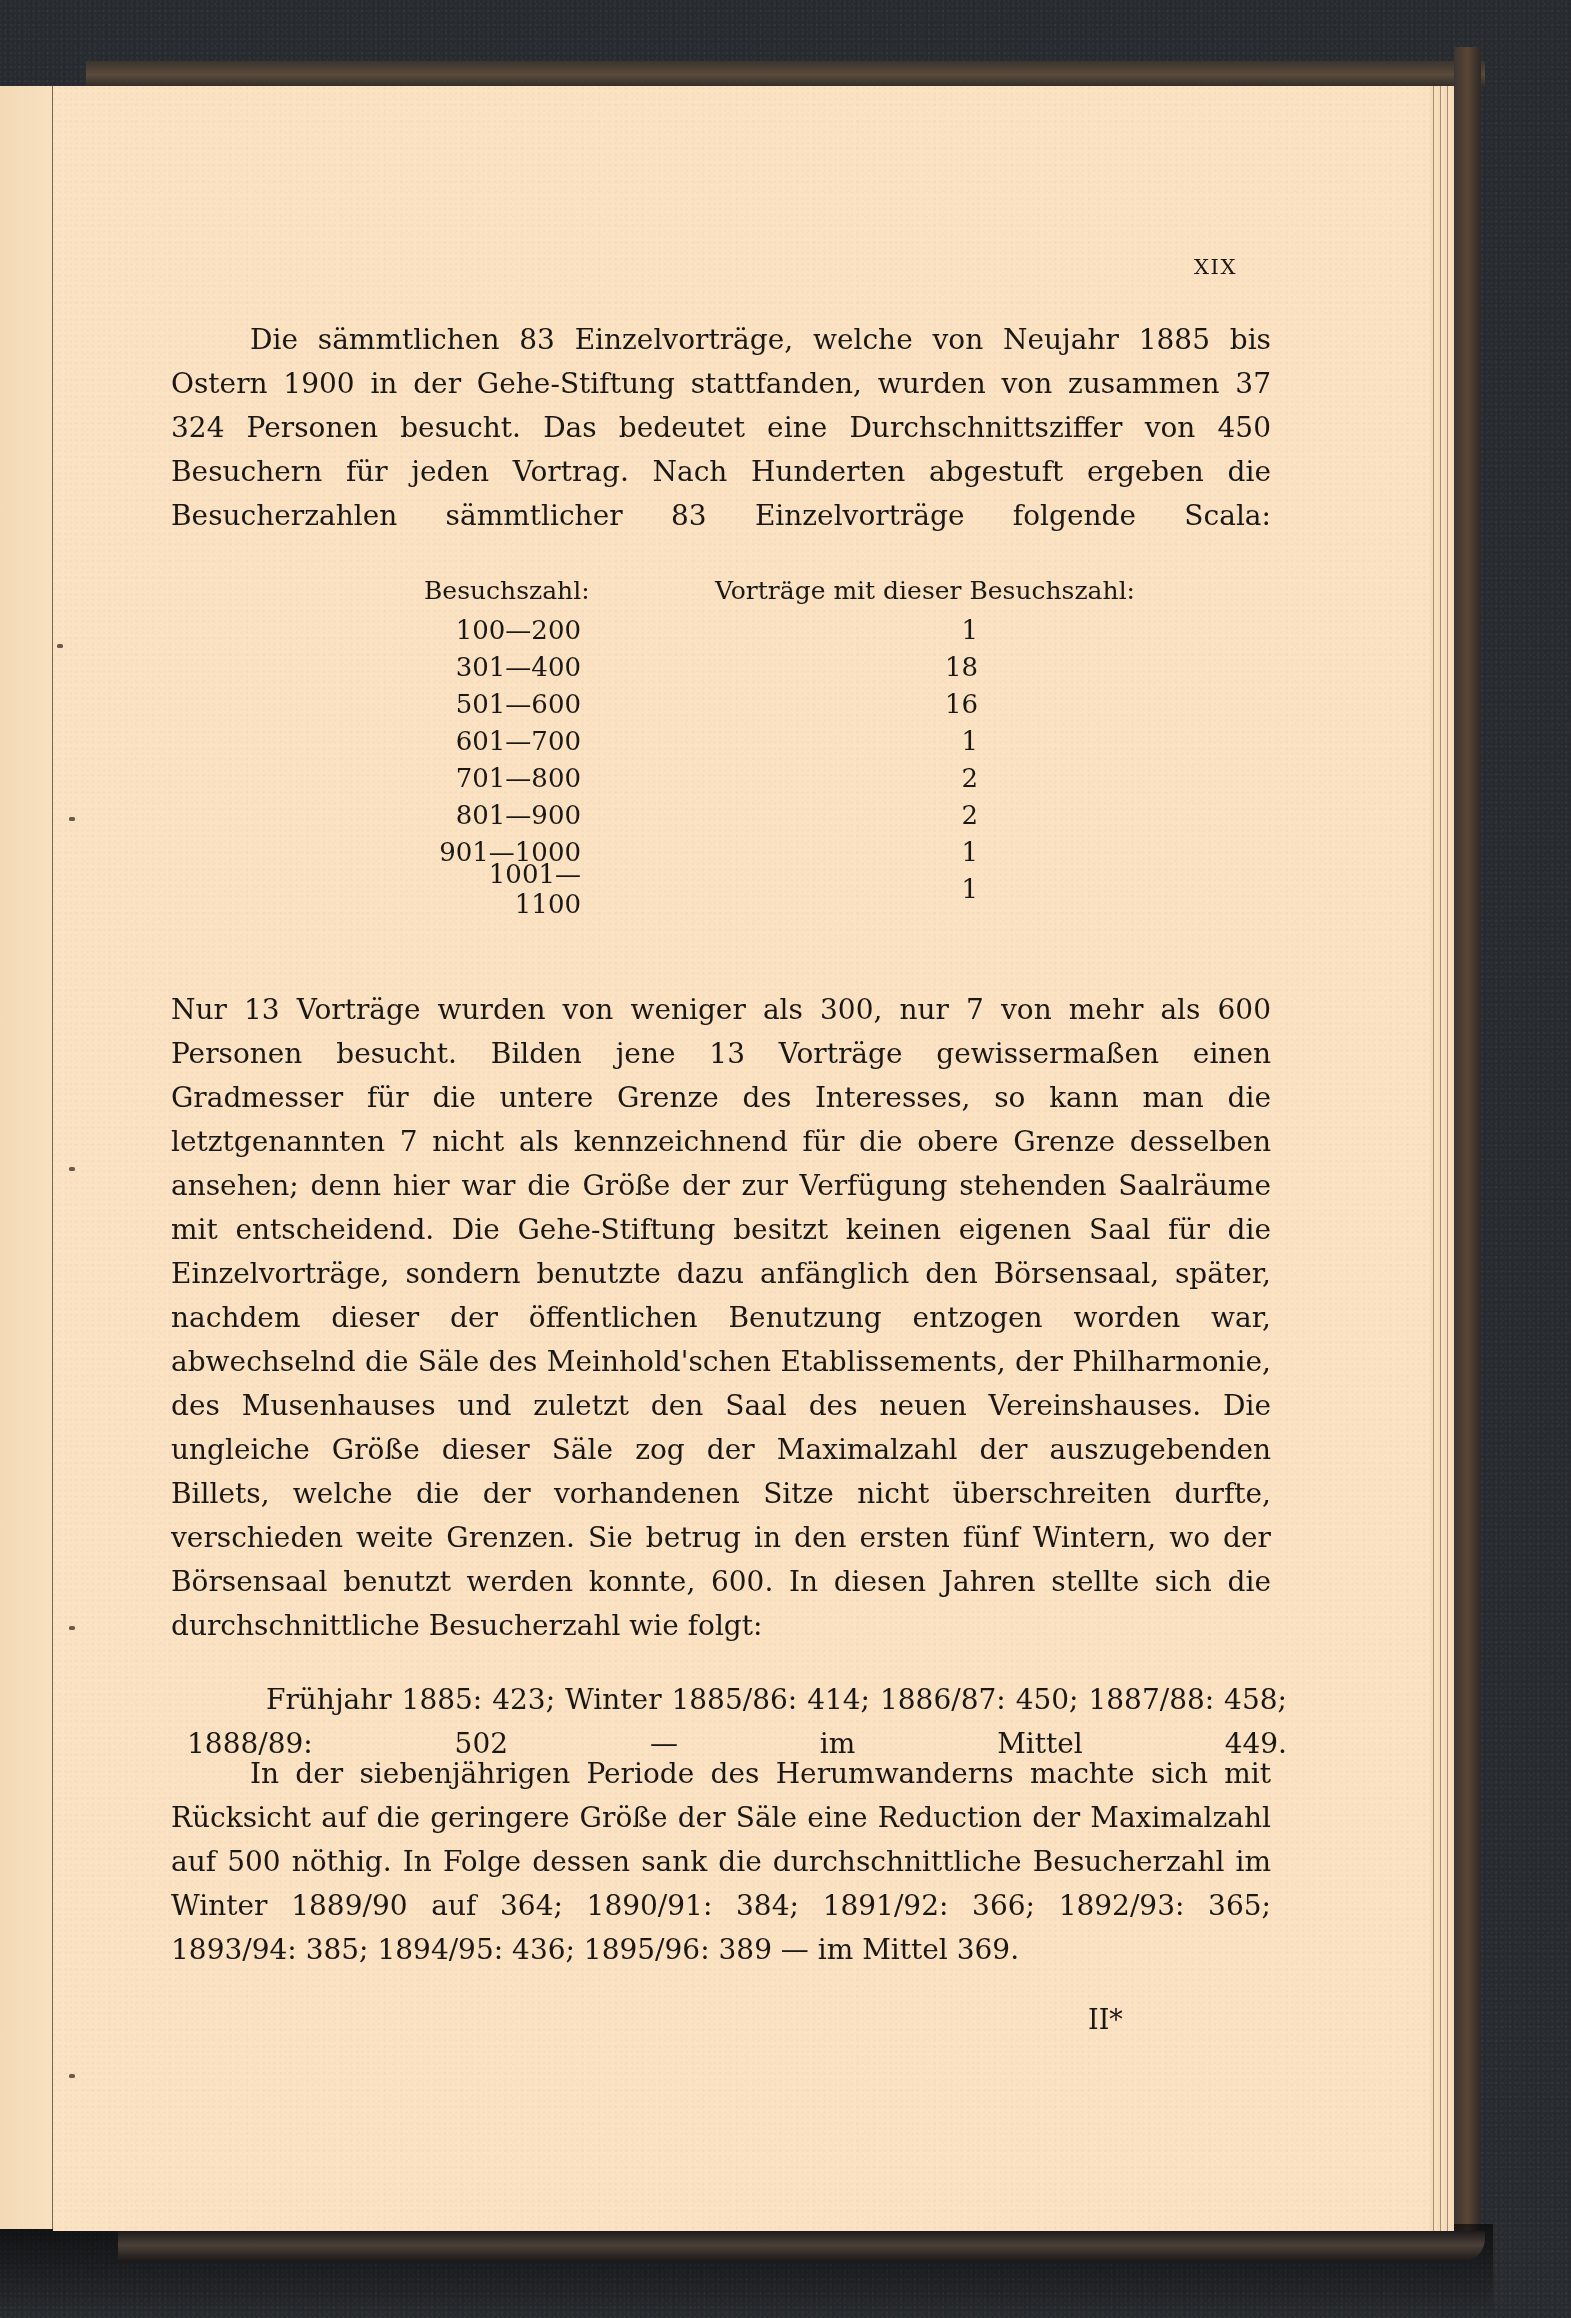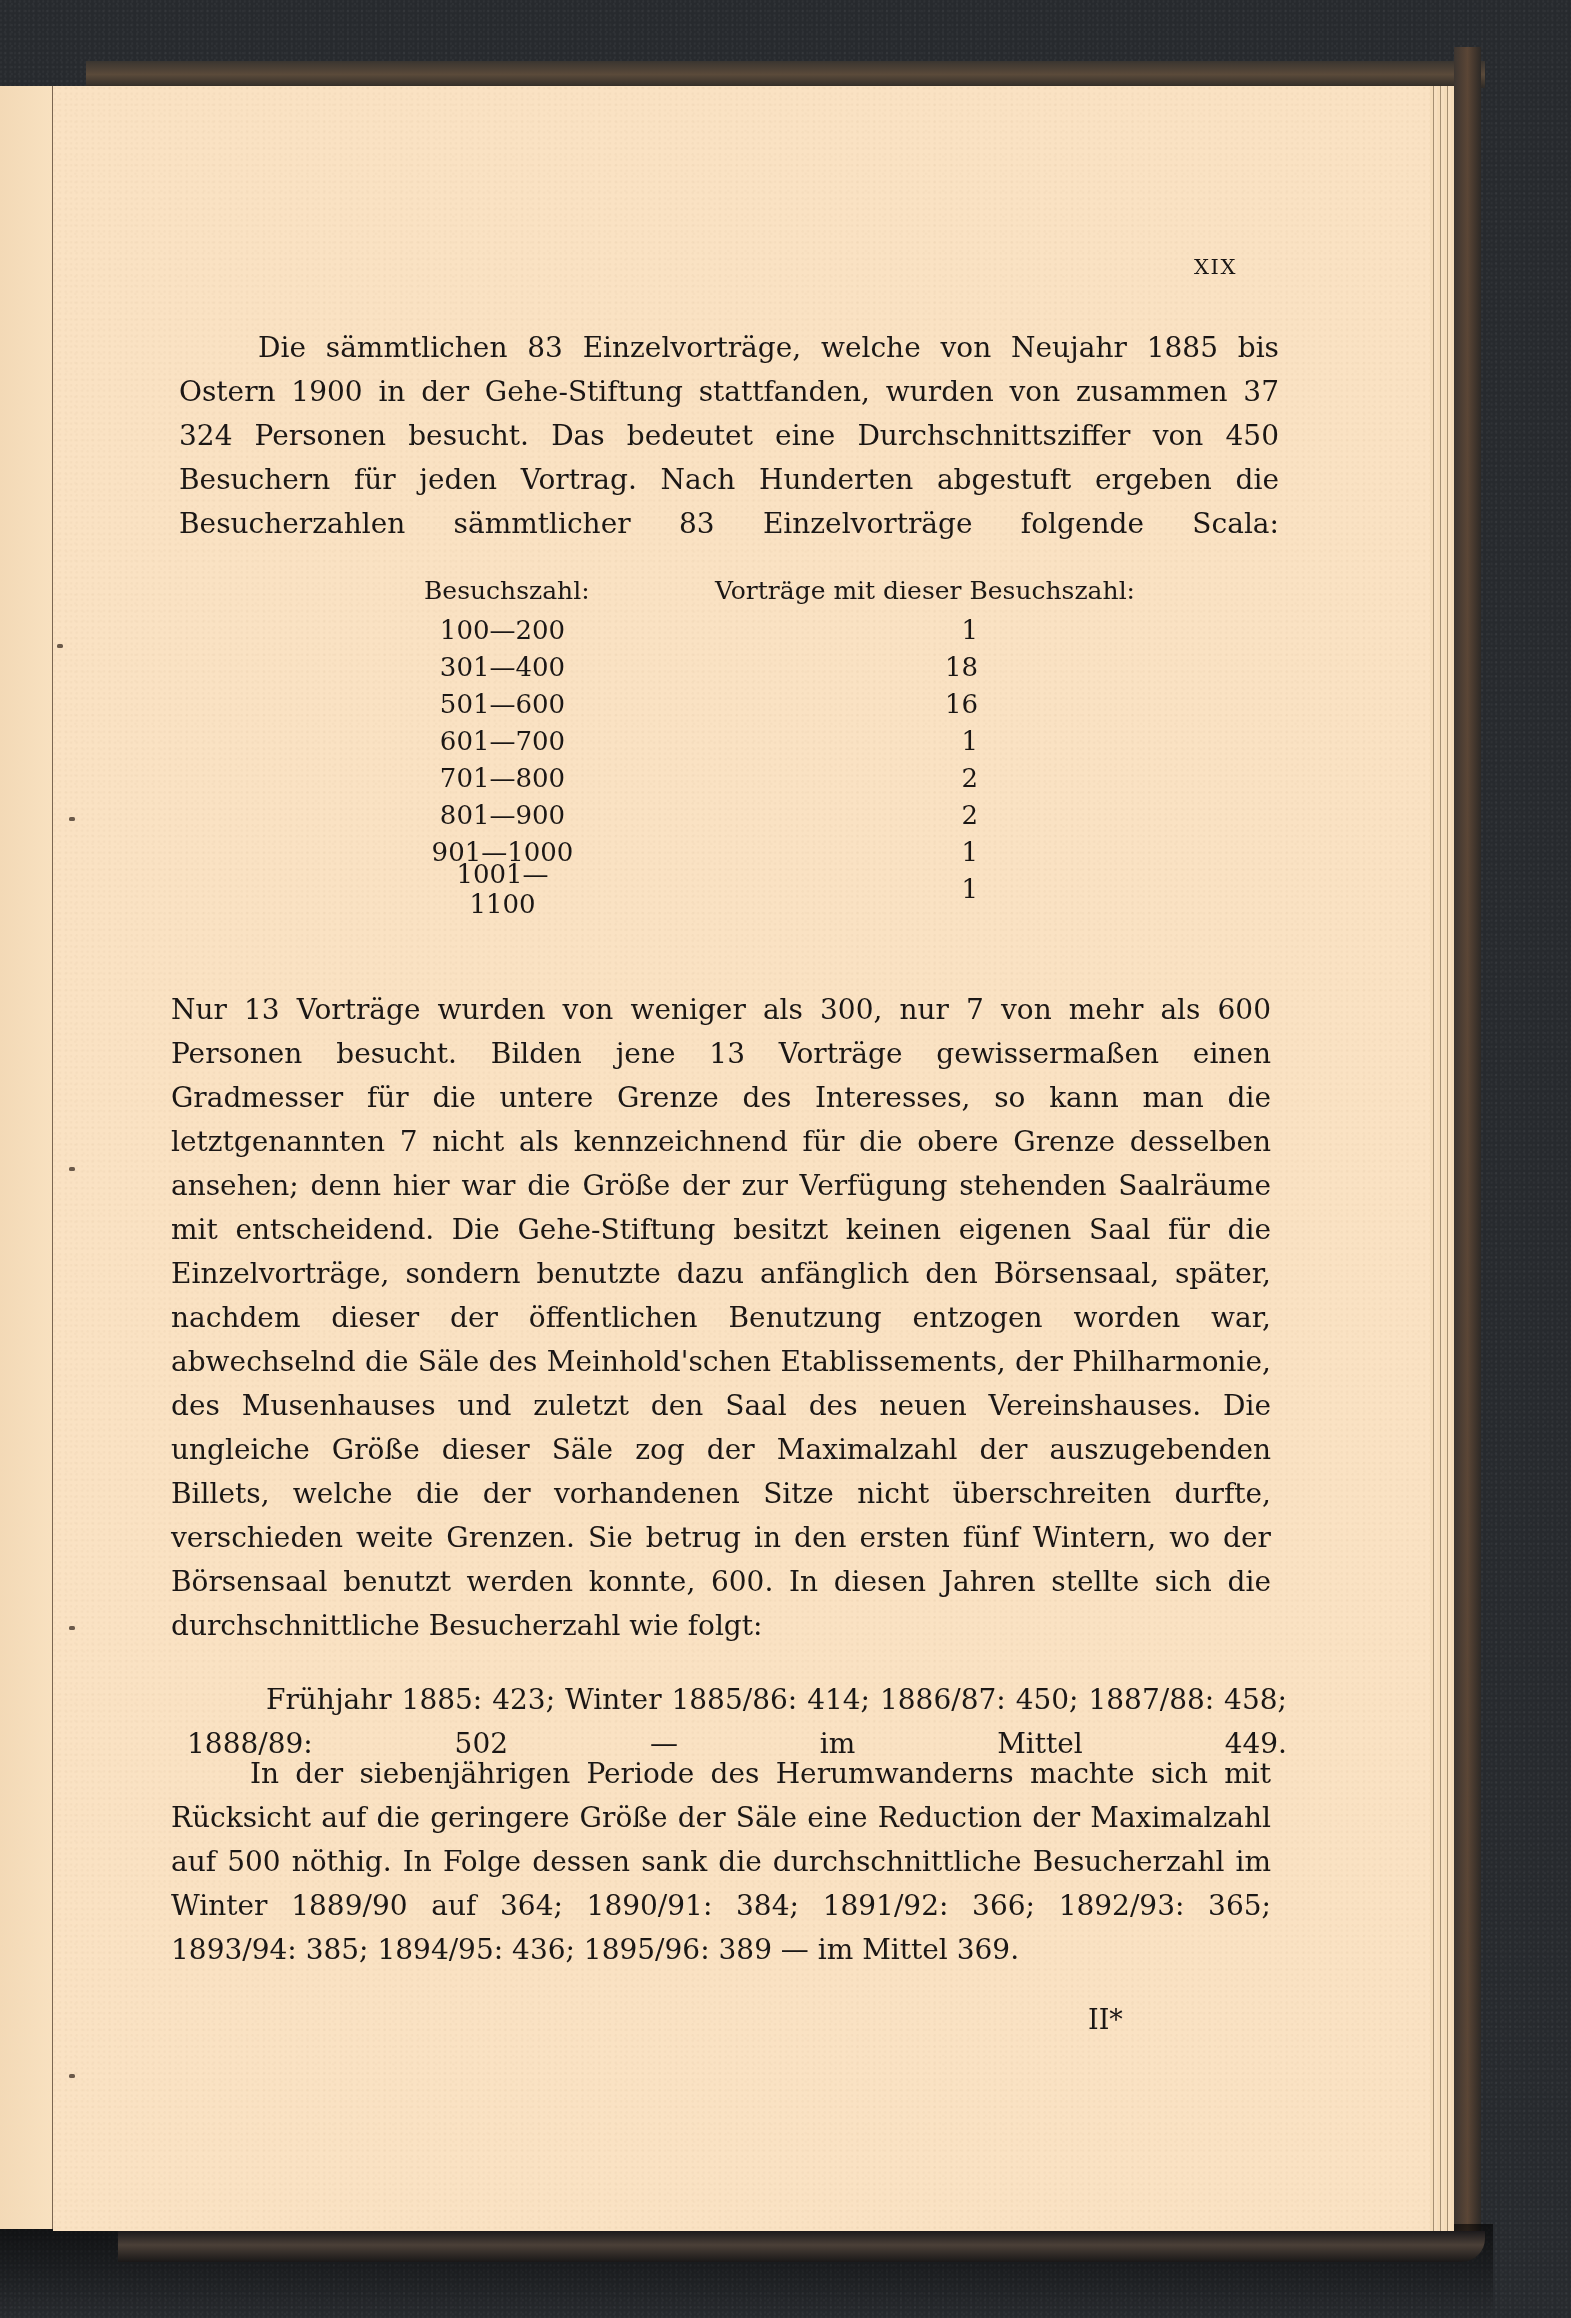--- a/index.html
+++ b/index.html
@@ -63,21 +63,21 @@
   .para.last-left { text-align-last:left; }
   .indent { text-indent:79px; }
   .tbl {
     position:absolute; left:424px; top:570px; width:739px;
     font-size:25px; color:#1b1715;
   }
   .tbl-head { display:flex; height:41px; align-items:center; }
   .tbl-head .c1 { width:228px; }
   .tbl-head .c2 { flex:1; padding-left:63px; }
   .tbl-row { display:flex; height:37px; align-items:center; font-size:26px; }
-  .tbl-row .c1 { width:157px; text-align:center; }
+  .tbl-row .c1 { width:157px; text-align:right; }
   .tbl-row .c2 { width:397px; text-align:right; }
   .signature {
     left:1088px; top:2004px; font-size:27px;
   }
 </style>
 </head>
 <body>
 
 <div class="cover-top"></div>
 <div class="cover-right"></div>
@@ -89,21 +89,21 @@
 <div class="page-edges"></div>
 
 <div class="margin-mark" style="left:57px;top:644px;"></div>
 <div class="margin-mark" style="left:69px;top:817px;"></div>
 <div class="margin-mark" style="left:69px;top:1167px;"></div>
 <div class="margin-mark" style="left:69px;top:1626px;"></div>
 <div class="margin-mark" style="left:69px;top:2074px;"></div>
 
 <div class="text folio">XIX</div>
 
-<p class="text para indent" style="top:318px;margin:8px;">Die sämmtlichen 83 Einzelvorträge, welche von Neujahr 1885 bis Ostern 1900 in der Gehe-Stiftung stattfanden, wurden von zusammen 37 324 Personen besucht. Das bedeutet eine Durchschnittsziffer von 450 Besuchern für jeden Vortrag. Nach Hunderten abgestuft ergeben die Besucherzahlen sämmtlicher 83 Einzelvorträge folgende Scala:</p>
+<p class="text para indent" style="top:318px;margin:0;">Die sämmtlichen 83 Einzelvorträge, welche von Neujahr 1885 bis Ostern 1900 in der Gehe-Stiftung stattfanden, wurden von zusammen 37 324 Personen besucht. Das bedeutet eine Durchschnittsziffer von 450 Besuchern für jeden Vortrag. Nach Hunderten abgestuft ergeben die Besucherzahlen sämmtlicher 83 Einzelvorträge folgende Scala:</p>
 
 <div class="tbl">
   <div class="tbl-head">
     <span class="c1">Besuchszahl:</span>
     <span class="c2">Vorträge mit dieser Besuchszahl:</span>
   </div>
   <div class="tbl-row">
     <span class="c1">100—200</span>
     <span class="c2">1</span>
   </div>

